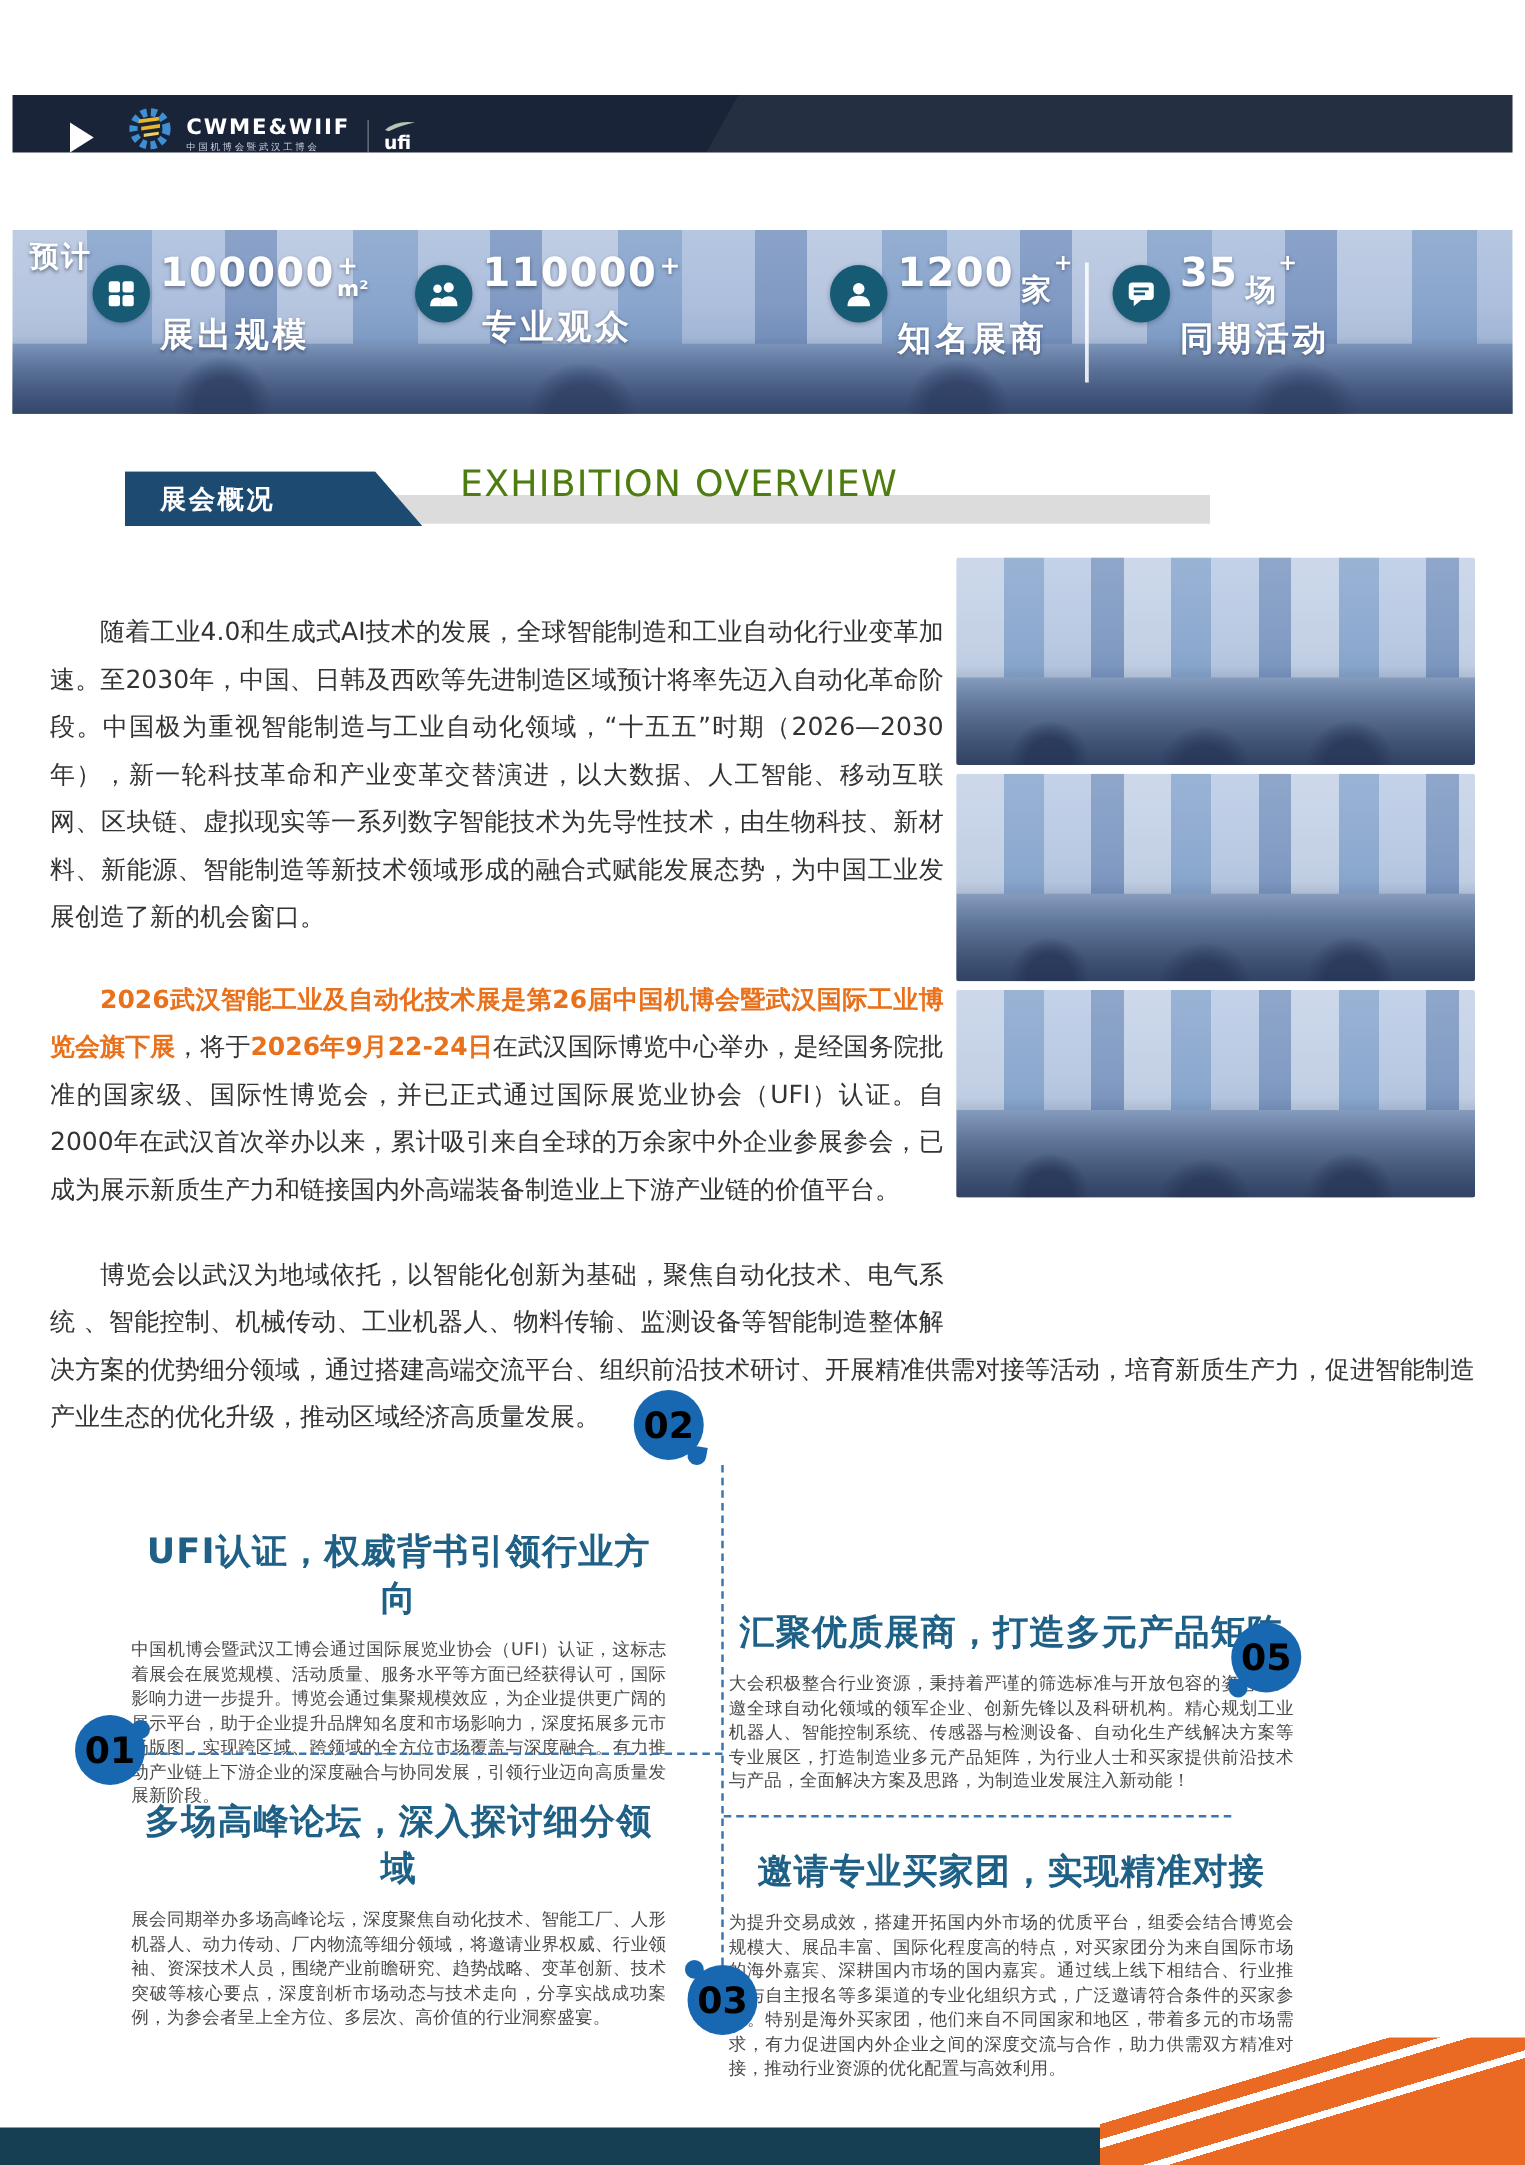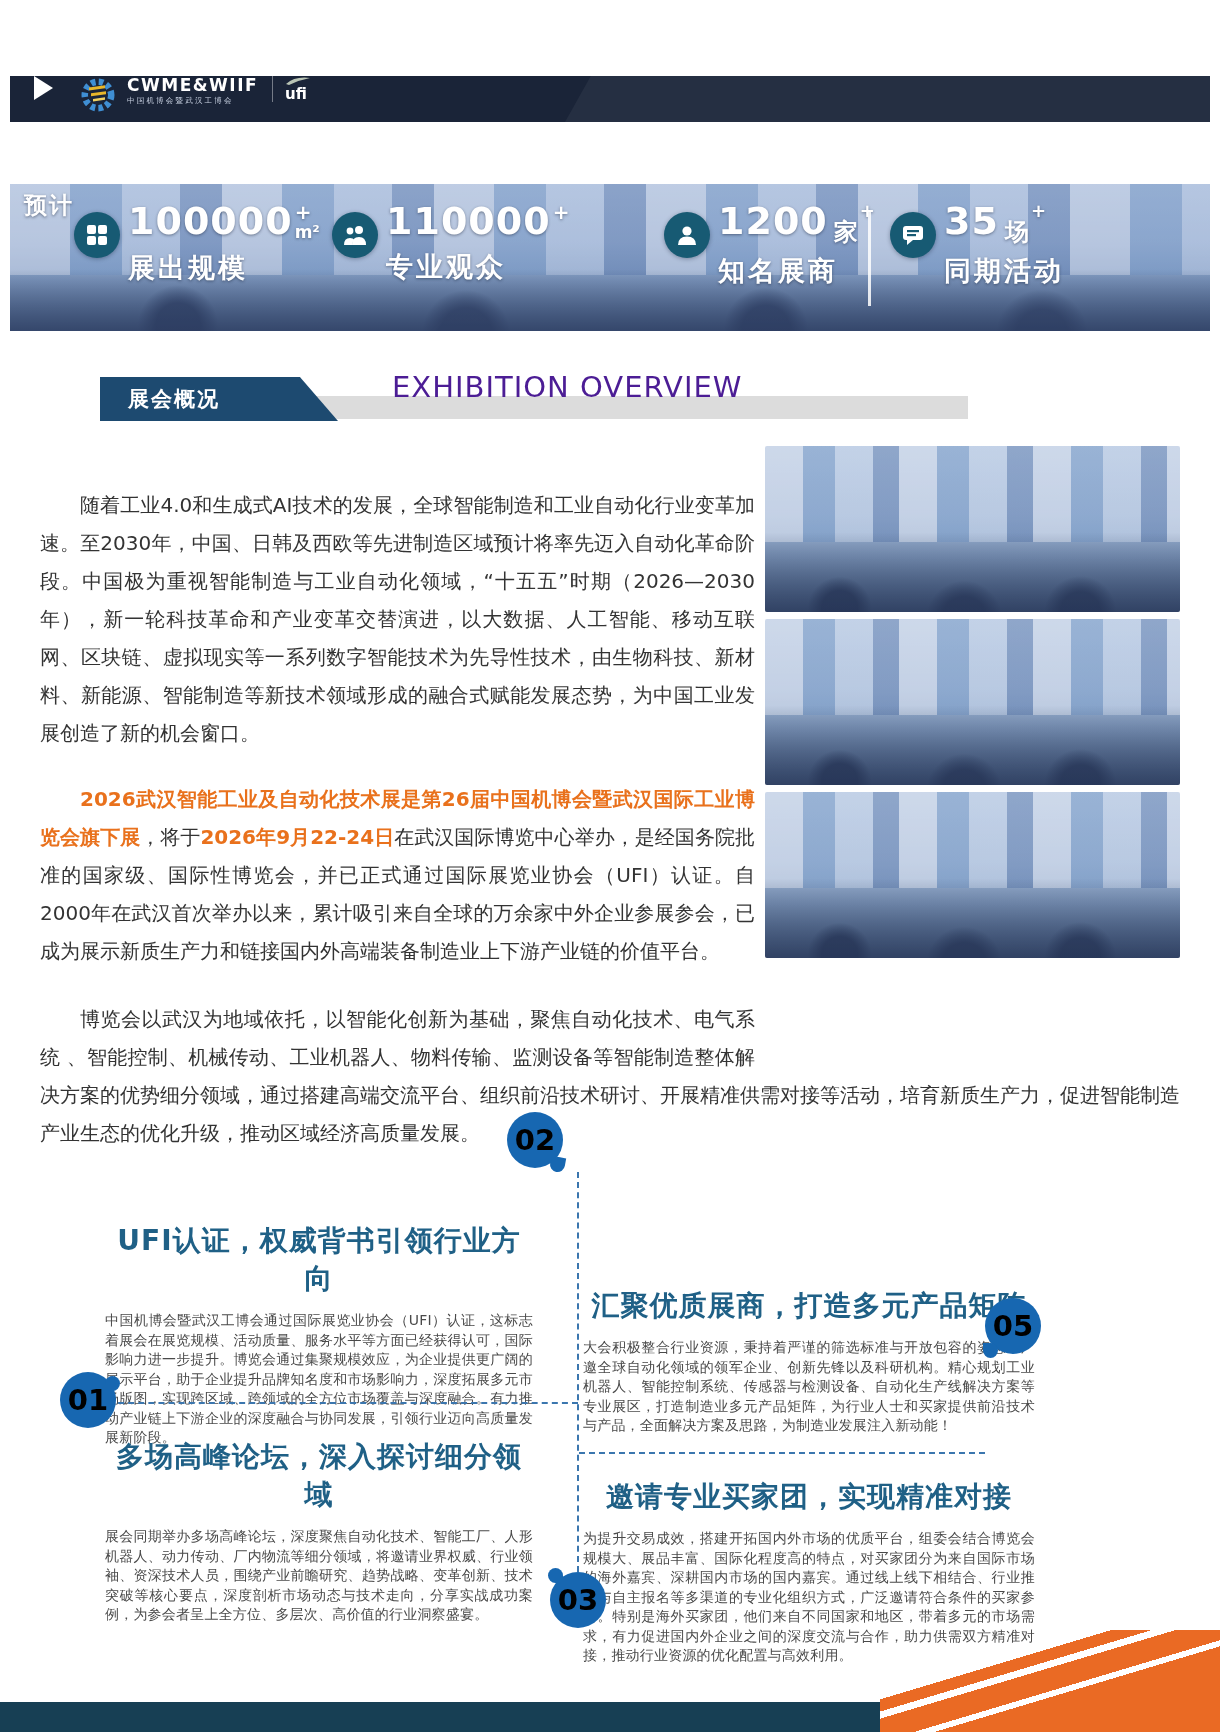--- a/index.html
+++ b/index.html
@@ -4,21 +4,21 @@
 <style>
   html,body{margin:0;padding:0;}
   body{
     width:1220px;height:1732px;position:relative;background:#ffffff;
     font-family:"DejaVu Sans","Liberation Sans",sans-serif;
     overflow:hidden;
   }
   
   .header-bar{
     position:absolute;left:10px;top:76px;width:1200px;height:46px;
-    background:#1a2438;display:flex;align-items:flex-start;padding-left:24px;box-sizing:border-box;
+    background:#1a2438;display:flex;align-items:flex-end;padding-left:46px;box-sizing:border-box;
   }
   .header-slash{position:absolute;left:555px;top:0;width:645px;height:46px;
     background:rgba(255,255,255,.05);clip-path:polygon(4% 0,100% 0,100% 100%,0 100%);}
   .play{width:0;height:0;border-top:12px solid transparent;border-bottom:12px solid transparent;
     border-left:19px solid #ffffff;margin-right:26px;cursor:pointer;}
   .gear{width:38px;height:38px;margin-right:10px;position:relative;}
   .logo-text{line-height:1.1;color:#fff;}
   .logo-title{font-size:17px;font-weight:bold;letter-spacing:1.5px;}
   .logo-subtitle{font-size:7.5px;letter-spacing:2.2px;color:#c9d2e2;margin-top:2px;}
   .hdr-div{width:1px;height:26px;background:rgba(255,255,255,.4);margin:0 12px 0 14px;}
@@ -37,38 +37,38 @@
       linear-gradient(180deg,#d3dfeb 0%,#b9c9dd 40%,#8fa6c2 65%,#5e7693 100%);
   }
   .banner-tint{position:absolute;inset:0;background:rgba(88,122,186,.30);}
   .banner-tag{position:absolute;left:14px;top:6px;color:#fff;font-size:23px;font-weight:bold;
     letter-spacing:2px;text-shadow:0 1px 3px rgba(10,20,40,.5);}
   .stat{position:absolute;display:flex;align-items:flex-start;color:#fff;}
   .stat-ic{width:46px;height:46px;border-radius:50%;background:#175a73;display:flex;align-items:center;
     justify-content:center;margin-top:10px;box-shadow:0 1px 4px rgba(10,20,40,.35);flex:none;}
   .stat-tx{margin-left:8px;text-shadow:0 1px 3px rgba(10,20,40,.45);}
   .stat-row{display:flex;align-items:flex-start;line-height:1;}
-  .num{font-size:38px;font-weight:bold;letter-spacing:1px;}
+  .num{font-size:32px;font-weight:bold;letter-spacing:1px;}
   .ucol{display:flex;flex-direction:column;align-items:flex-start;margin-left:2px;line-height:1;}
   .ucol .plus{font-style:normal;font-size:20px;font-weight:bold;}
   .ucol .unit{font-style:normal;font-size:17px;font-weight:bold;margin-top:2px;}
   .unit-inline{font-size:24px;font-weight:bold;margin:18px 0 0 6px;line-height:1;}
   sup.plus{font-size:18px;font-weight:bold;margin-left:2px;line-height:1;}
   .lab{font-size:27px;font-weight:bold;letter-spacing:3px;margin-top:9px;}
   .stat.s1{left:64px;top:18px;}
   .stat.s2{left:322px;top:18px;}
   .stat.s3{left:654px;top:18px;}
   .stat.s4{left:880px;top:18px;}
   .vdiv{position:absolute;left:858px;top:26px;width:3px;height:96px;background:rgba(255,255,255,.85);}
   
   .sec-gray{position:absolute;left:253px;top:396px;width:715px;height:23px;background:#dcdcdc;}
   .sec-badge{position:absolute;left:100px;top:377px;width:238px;height:44px;background:#1d4a70;
     clip-path:polygon(0 0,84% 0,100% 100%,0 100%);color:#fff;font-size:21px;font-weight:bold;
     letter-spacing:2px;display:flex;align-items:center;padding-left:28px;box-sizing:border-box;}
-  .sec-title{position:absolute;left:392px;top:370px;font-size:29px;color:#4c1d95;letter-spacing:1px;}
+  .sec-title{position:absolute;left:368px;top:370px;font-size:29px;color:#4d7c0f;letter-spacing:1px;}
   
   .content{position:absolute;left:40px;top:446px;width:1140px;font-size:20px;line-height:38px;
     color:#333;text-align:justify;}
   .photo-col{float:right;width:415px;margin-left:10px;margin-bottom:95px;}
   .photo{width:415px;height:166px;margin-bottom:7px;border-radius:2px;position:relative;overflow:hidden;
     background:
       linear-gradient(0deg, rgba(24,32,56,.78), rgba(24,32,56,0) 48%) no-repeat,
       radial-gradient(circle at 18% 98%, rgba(28,38,64,.8) 0 18px, transparent 32px),
       radial-gradient(circle at 48% 104%, rgba(30,40,66,.75) 0 22px, transparent 38px),
       radial-gradient(circle at 76% 100%, rgba(26,36,62,.75) 0 20px, transparent 36px),

